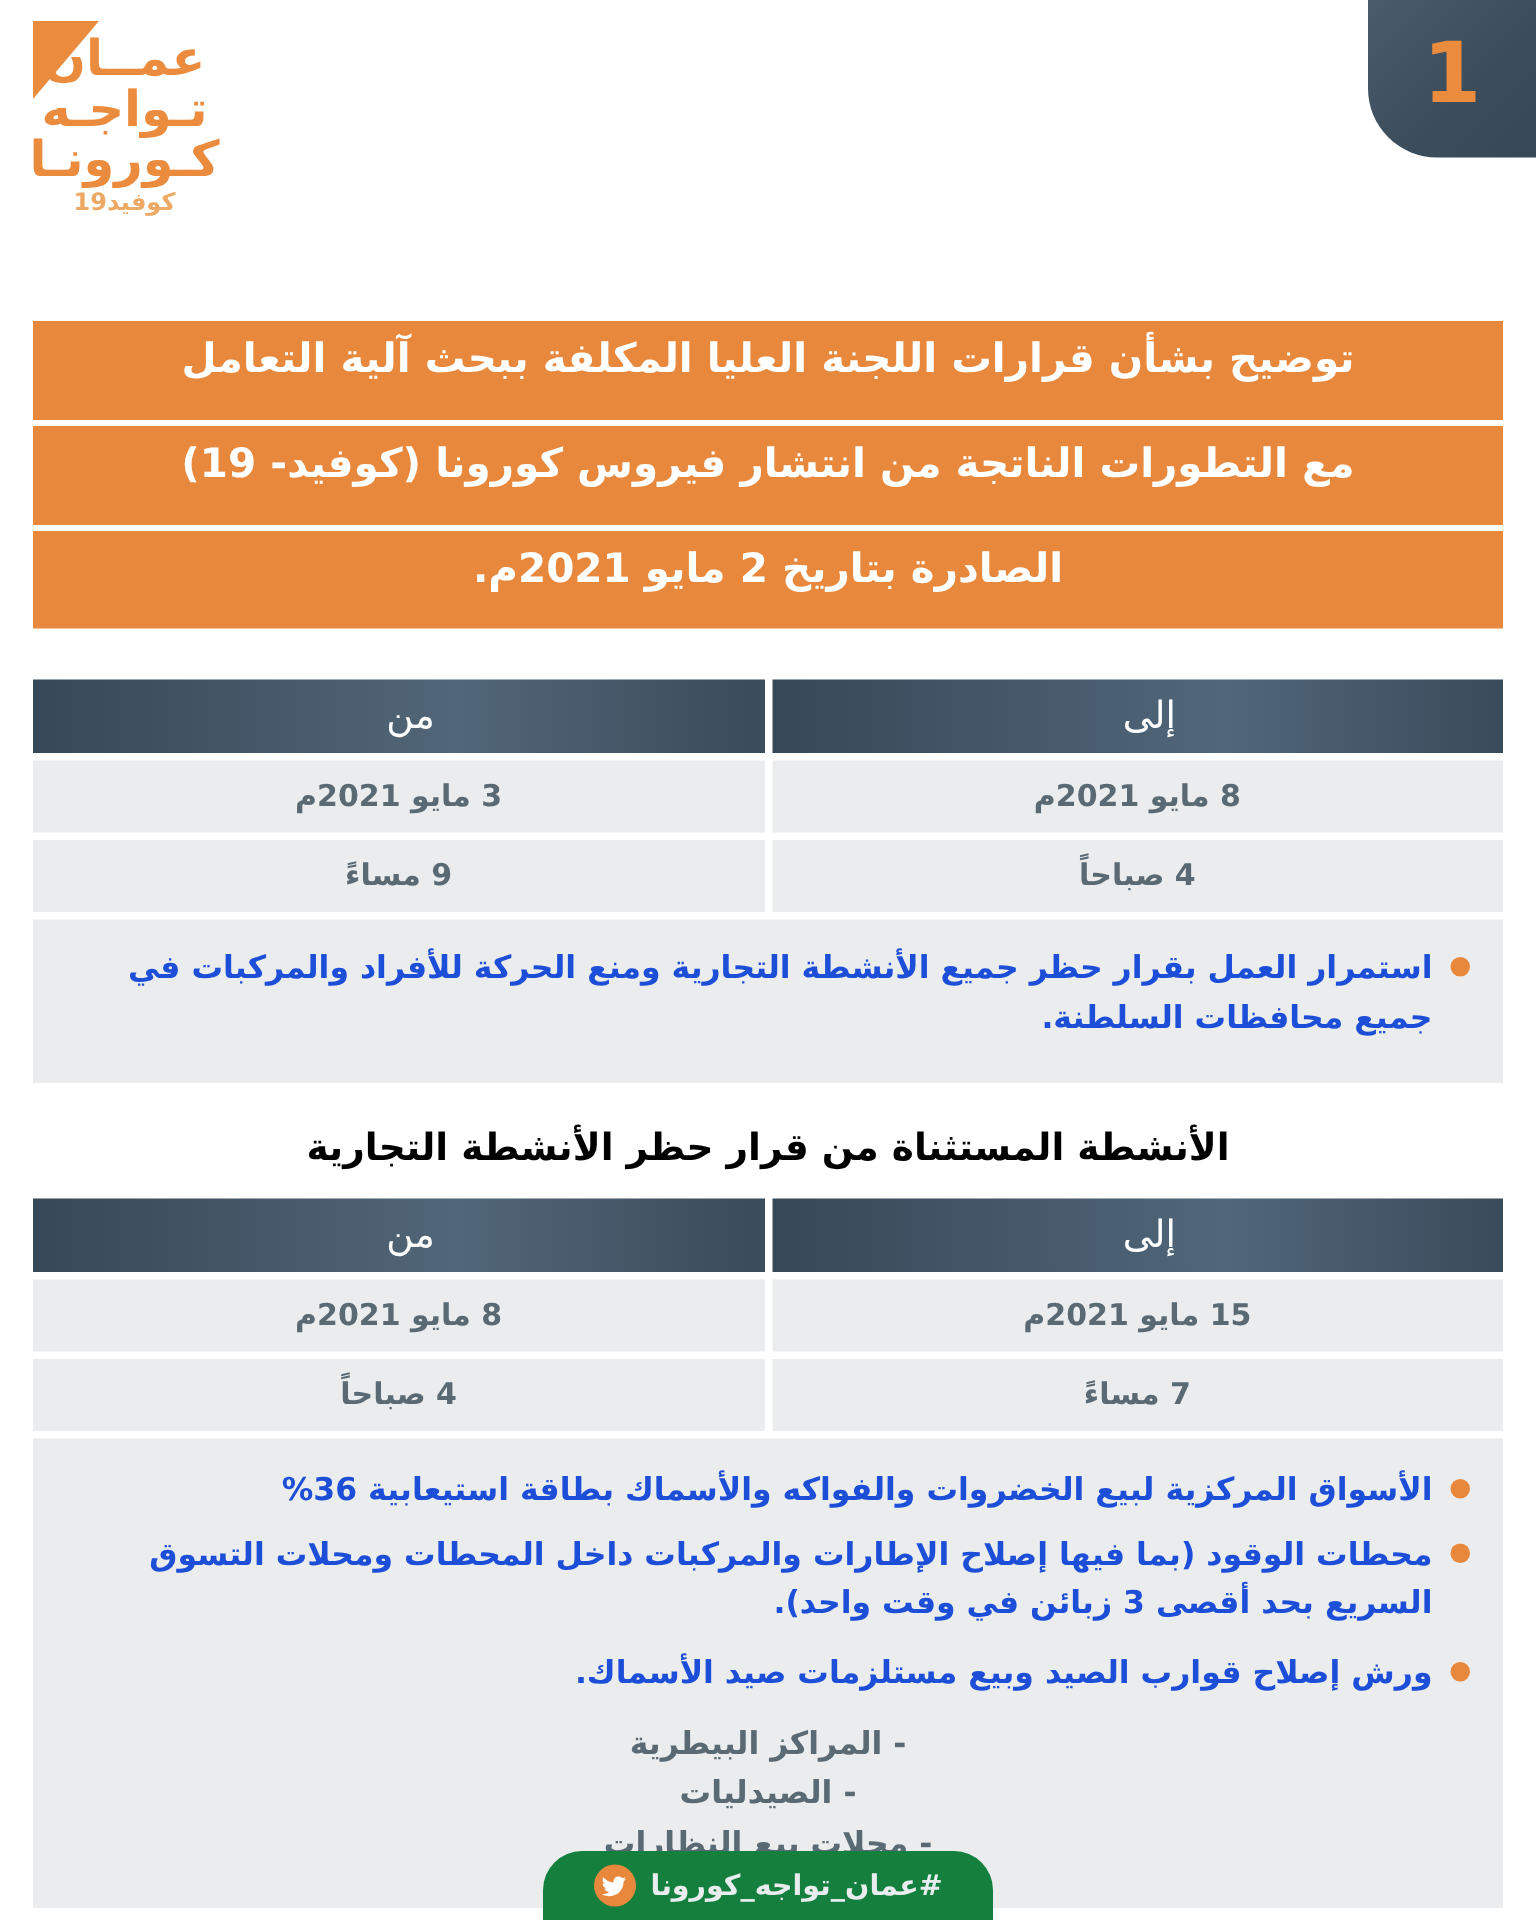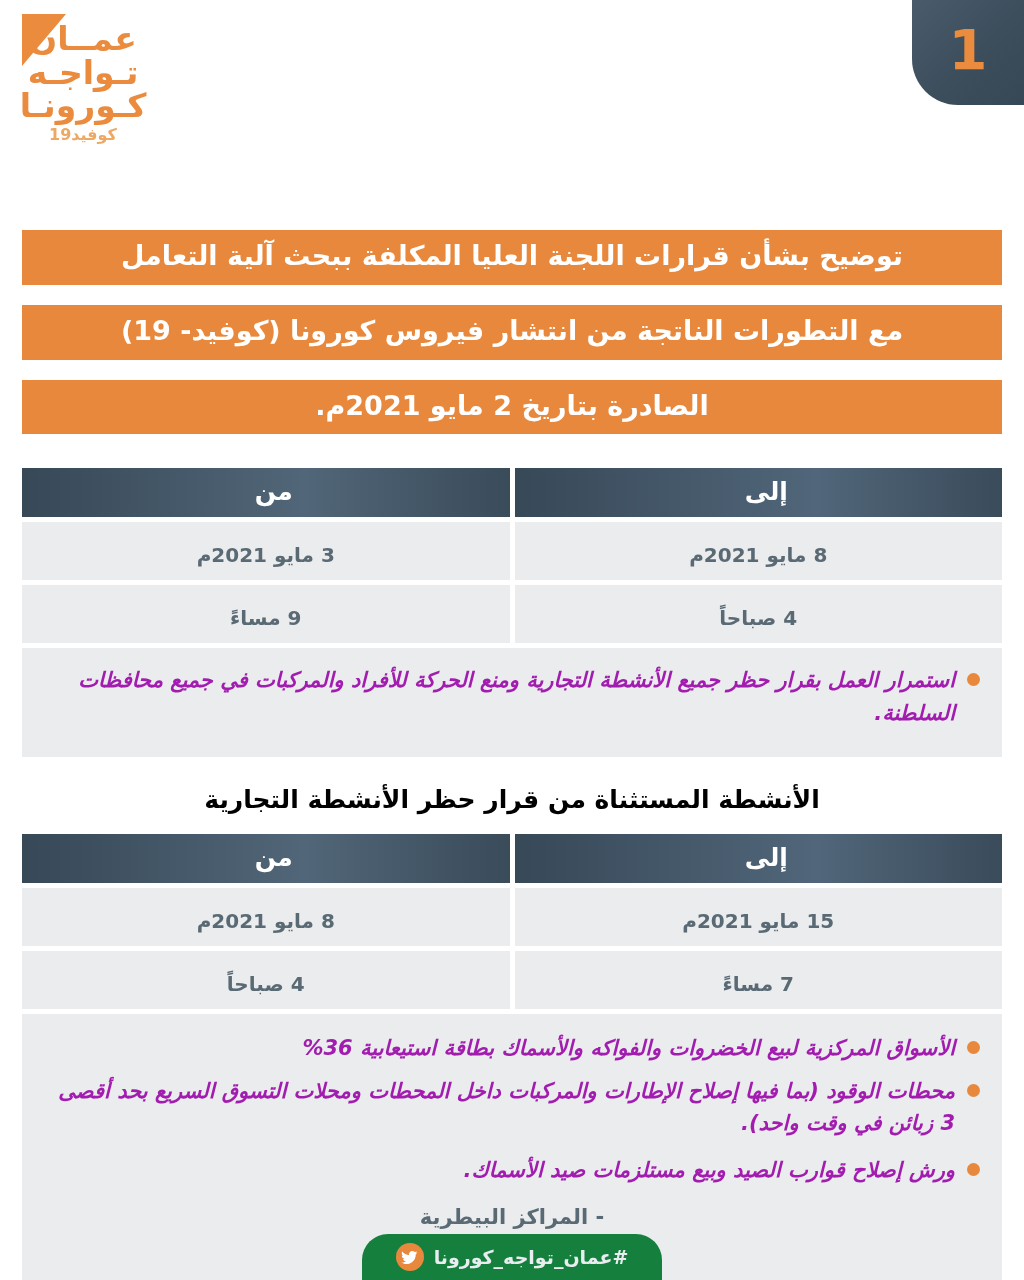--- a/index.html
+++ b/index.html
@@ -88,44 +88,43 @@
     display: flex;
     flex-direction: column;
     gap: 4px;
   }
   .title-line {
     background: #e8883c;
     color: #ffffff;
     font-size: 27px;
     font-weight: bold;
     text-align: center;
-    padding: 9px 16px 12px 16px;
+    padding: 9px 16px 23px 16px;
     line-height: 1.25;
     white-space: nowrap;
-    margin-top: 16px;
   }
 
   
   .section {
     margin: 0 22px;
   }
   .spacer-24 { height: 24px; }
   .spacer-34 { height: 34px; }
   .spacer-20 { height: 20px; }
 
   .table-head {
     display: flex;
     gap: 5px;
     margin-bottom: 5px;
   }
   .th {
     flex: 1;
     color: #ffffff;
     font-size: 25px;
-    font-weight: bold;
+    font-weight: normal;
     text-align: center;
     padding: 9px 0 11px 16px;
   }
   .th-from {
     background: linear-gradient(90deg, #374857 0%, #516678 58%, #3a4b5a 100%);
   }
   .th-to {
     background: linear-gradient(90deg, #374857 0%, #51667a 62%, #3a4b5a 100%);
   }
 
@@ -134,21 +133,21 @@
     gap: 5px;
     margin-bottom: 5px;
   }
   .td {
     flex: 1;
     background: #eaecee;
     color: #5a6a74;
     font-size: 20px;
     font-weight: bold;
     text-align: center;
-    padding: 21px 0 13px 0;
+    padding: 11px 0 13px 0;
   }
 
   .note-block {
     background: #eaecee;
     padding: 16px 22px 22px 22px;
   }
 
   
   .bullet {
     display: flex;
@@ -161,26 +160,25 @@
   .bullet-dot {
     flex: 0 0 auto;
     width: 13px;
     height: 13px;
     border-radius: 50%;
     background: #e8883c;
     margin-top: 9px;
   }
   .bullet-text {
     flex: 1 1 auto;
-    color: #a21caf;
+    color: #1d4ed8;
     font-size: 21px;
     font-weight: bold;
     line-height: 1.55;
     text-align: right;
-    font-style: italic;
   }
 
   .section-heading {
     color: #000000;
     font-size: 25px;
     font-weight: bold;
     text-align: center;
     padding: 4px 22px 0 22px;
   }
 

